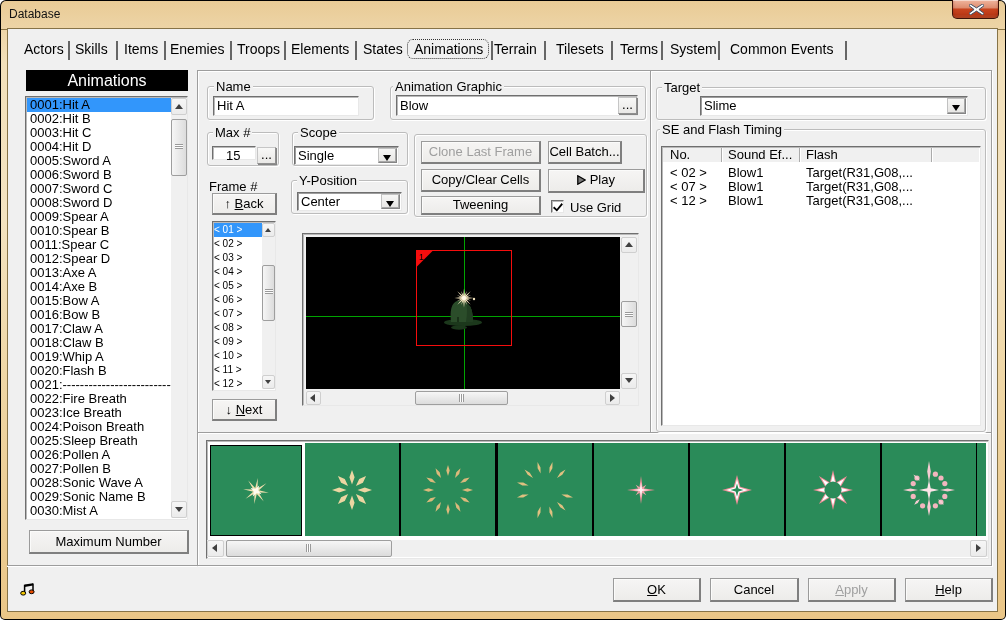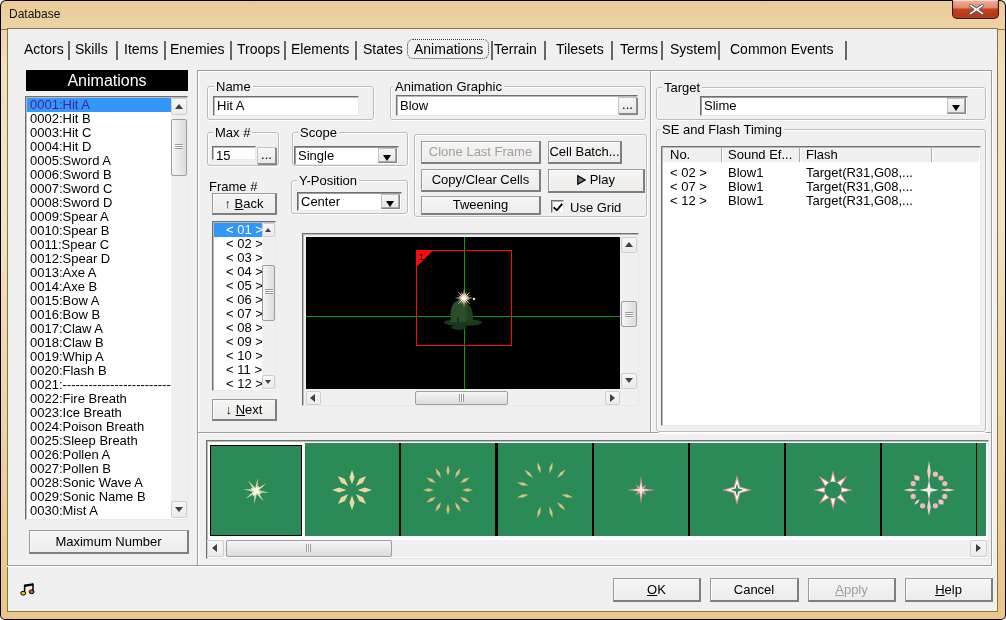--- a/index.html
+++ b/index.html
@@ -25,21 +25,21 @@
 .rbtn { position:absolute; background:linear-gradient(#f8f8f7,#e9e8e6); border:1px solid #909090; border-top-color:#c6c6c6; border-left-color:#c6c6c6; box-shadow:1px 1px 0 #858585; }
 u { text-decoration:underline; }
 .li { height:14px; line-height:14px; padding-left:3px; white-space:nowrap; overflow:hidden; font-size:13px; }
 .sbtrack { position:absolute; background:#f0f0f0; }
 .sbbtn { position:absolute; background:linear-gradient(#f6f6f6,#ebebeb); border:1px solid #cfcfcf; border-radius:2px; }
 .sbthumb { position:absolute; background:linear-gradient(90deg,#f6f6f6,#dcdcdc); border:1px solid #9e9e9e; border-radius:2px; }
 .sbthumbh { position:absolute; background:linear-gradient(#f6f6f6,#dcdcdc); border:1px solid #9e9e9e; border-radius:2px; }
 .arr { position:absolute; width:0; height:0; }
 .grip3v { position:absolute; width:8px; height:5px; background:repeating-linear-gradient(#9a9a9a 0 1px, #fdfdfd 1px 2px); }
 .grip3h { position:absolute; width:5px; height:8px; background:repeating-linear-gradient(90deg,#9a9a9a 0 1px, #fdfdfd 1px 2px); }
-.fitem { height:14px; line-height:14px; text-align:right; font-size:13px; white-space:nowrap;padding-left:12px; }
+.fitem { height:14px; line-height:14px; text-align:left; font-size:10px; white-space:nowrap; }
 .hdrsep { position:absolute; top:0; width:1px; height:14px; background:#ababab; box-shadow:1px 0 0 #fff; }
 .combo { position:absolute; background:#fff; border:1px solid; border-color:#6f6f6f #e8e8e8 #e8e8e8 #6f6f6f; box-shadow:inset 1px 1px 0 #9d9d9d; padding-left:3px; line-height:17px; }
 .combo i { position:absolute; right:1px; top:1px; bottom:1px; width:19px; background:linear-gradient(#f6f6f5,#e7e6e4); border:1px solid #858585; border-top-color:#c1c1c1; border-left-color:#c1c1c1; font-style:normal; box-shadow:inset -1px -1px 0 #a8a8a8; }
 .combo i:after { content:""; position:absolute; left:4px; top:6px; border-left:4.5px solid transparent; border-right:4.5px solid transparent; border-top:6px solid #000; }
 </style>
 </head>
 <body>
 <div id="win">
  <div id="frame"></div>
  <div id="title">Database</div>
@@ -73,21 +73,21 @@
  <div class="tabtxt" style="left:620px">Terms</div>
     <div class="tabsep" style="left:661px"></div>
  <div class="tabtxt" style="left:670px">System</div>
     <div class="tabsep" style="left:718px"></div>
  <div class="tabtxt" style="left:730px">Common Events</div>
     <div class="tabsep" style="left:845px"></div>
 
  <div style="position:absolute;left:26px;top:70px;width:162px;height:21px;background:#000;color:#fff;font-size:16px;text-align:center;line-height:21px">Animations</div>
  <div class="sunk" id="leftlist" style="left:25px;top:96px;width:163px;height:424px;overflow:hidden">
   <div style="position:absolute;left:1px;top:1px;width:144px">
-   <div class="li" style="background:#3296fb;color:#4c1d95">0001:Hit A</div>
+   <div class="li" style="background:#3296fb;color:#000000">0001:Hit A</div>
    <div class="li">0002:Hit B</div>
    <div class="li">0003:Hit C</div>
    <div class="li">0004:Hit D</div>
    <div class="li">0005:Sword A</div>
    <div class="li">0006:Sword B</div>
    <div class="li">0007:Sword C</div>
    <div class="li">0008:Sword D</div>
    <div class="li">0009:Spear A</div>
    <div class="li">0010:Spear B</div>
    <div class="li">0011:Spear C</div>
@@ -135,21 +135,21 @@
  <div class="glabel" style="left:214px;top:80px">Name</div>
  <div class="sunk" style="left:213px;top:96px;width:146px;height:20px;line-height:18px;padding-left:3px">Hit A</div>
 
  <div class="group" style="left:390px;top:86px;width:256px;height:34px"></div>
  <div class="glabel" style="left:393px;top:80px">Animation Graphic</div>
  <div class="sunk" style="left:396px;top:95px;width:242px;height:21px;line-height:19px;padding-left:3px">Blow</div>
  <div class="rbtn" style="left:618px;top:97px;width:19px;height:17px;text-align:center;line-height:13px">...</div>
 
  <div class="group" style="left:207px;top:132px;width:72px;height:34px"></div>
  <div class="glabel" style="left:213px;top:126px">Max #</div>
- <div class="sunk" style="left:212px;top:146px;width:44px;height:14px;line-height:17px;padding-left:3px">15</div>
+ <div class="sunk" style="left:212px;top:146px;width:44px;height:14px;line-height:17px;padding-left:13px">15</div>
  <div class="rbtn" style="left:257px;top:147px;width:19px;height:17px;text-align:center;line-height:13px">...</div>
 
  <div class="group" style="left:292px;top:132px;width:116px;height:34px"></div>
  <div class="glabel" style="left:298px;top:126px">Scope</div>
  <div class="combo" style="left:294px;top:146px;width:105px;height:19px"><i></i>Single</div>
 
  <div class="glabel" style="left:207px;top:180px;background:none">Frame #</div>
  <div class="btn" style="left:212px;top:193px;width:65px;height:22px;line-height:19px">↑ <u>B</u>ack</div>
  <div class="sunk" id="framelist" style="left:212px;top:221px;width:64px;height:170px">
   <div style="position:absolute;left:1px;top:1px;width:48px">

